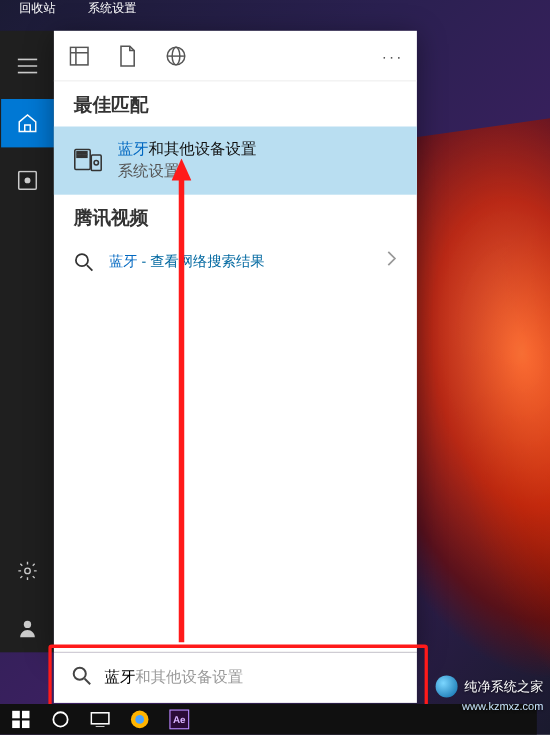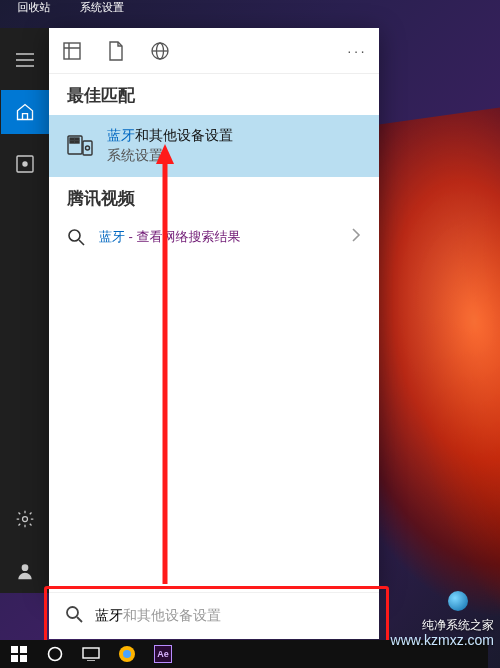--- a/index.html
+++ b/index.html
@@ -29,21 +29,21 @@
     background: #b9def1; padding: 12px 18px; display: flex; align-items: center; gap: 14px;
   }
   .bm-icon { width: 26px; height: 26px; flex: none; color: #333; }
   .bm-text .title { font-size: 14px; color: #111; }
   .bm-text .title .hl { color: #0067c0; }
   .bm-text .sub { font-size: 14px; color: #555; margin-top: 2px; }
   .web-item { padding: 10px 18px; display: flex; align-items: center; gap: 14px; color: #333; }
   .web-item .glass { width: 18px; height: 18px; }
   .web-item .label { font-size: 13px; }
   .web-item .label .hl { color: #0067c0; }
-  .web-item .label .sub { color: #701a75; text-align: center; }
+  .web-item .label .sub { color: #0369a1; text-align: center; }
   .web-item .chev { margin-left: auto; color: #999; }
   .sidebar-left {
     position: absolute; left: 0; top: 28px; width: 49px; height: 565px;
     background: #1f1f1f; display: flex; flex-direction: column; align-items: center; padding-top: 10px; gap: 8px;
   }
   .sidebar-left .item { width: 48px; height: 44px; display: flex; align-items: center; justify-content: center; color: #ccc; }
   .sidebar-left .item.active { background: #0078d4; color: #fff; }
   .sidebar-left .spacer { flex: 1; }
   .search-bar-wrap {
     position: absolute; left: 49px; top: 593px; width: 330px; height: 46px;
@@ -59,24 +59,24 @@
   .red-arrow {
     position: absolute; left: 156px; top: 144px; width: 18px; height: 440px; pointer-events: none;
   }
   .taskbar {
     position: absolute; left: 0; right: 12px; bottom: 0; height: 28px; background: #101010;
     display: flex; align-items: center; padding-left: 4px; gap: 6px;
   }
   .taskbar .tb { width: 30px; height: 24px; display: flex; align-items: center; justify-content: center; color: #ddd; }
   .watermark {
     position: absolute; right: 6px; bottom: 34px; display: flex; align-items: center; gap: 6px;
-    color: #fff; font-size: 12px; text-shadow: 0 1px 2px rgba(0,0,0,.6); flex-direction: column;
+    color: #fff; font-size: 12px; text-shadow: 0 1px 2px rgba(0,0,0,.6);
   }
   .watermark .orb { width: 20px; height: 20px; border-radius: 50%; background: radial-gradient(circle at 35% 35%, #7bd6ff, #0a6aa8); position: relative; }
-  .watermark-url { position: absolute; right: 6px; bottom: 20px; font-size: 14px; color: #c9e6ff; text-shadow: 0 1px 2px rgba(0,0,0,.6); }
+  .watermark-url { position: absolute; right: 6px; bottom: 20px; font-size: 10px; color: #c9e6ff; text-shadow: 0 1px 2px rgba(0,0,0,.6); }
 </style>
 </head>
 <body>
 
 <div class="screen">
   <div class="wallpaper"></div>
 
   <div class="desktop-icons">
     <div class="desktop-icon">回收站</div>
     <div class="desktop-icon">系统设置</div>

